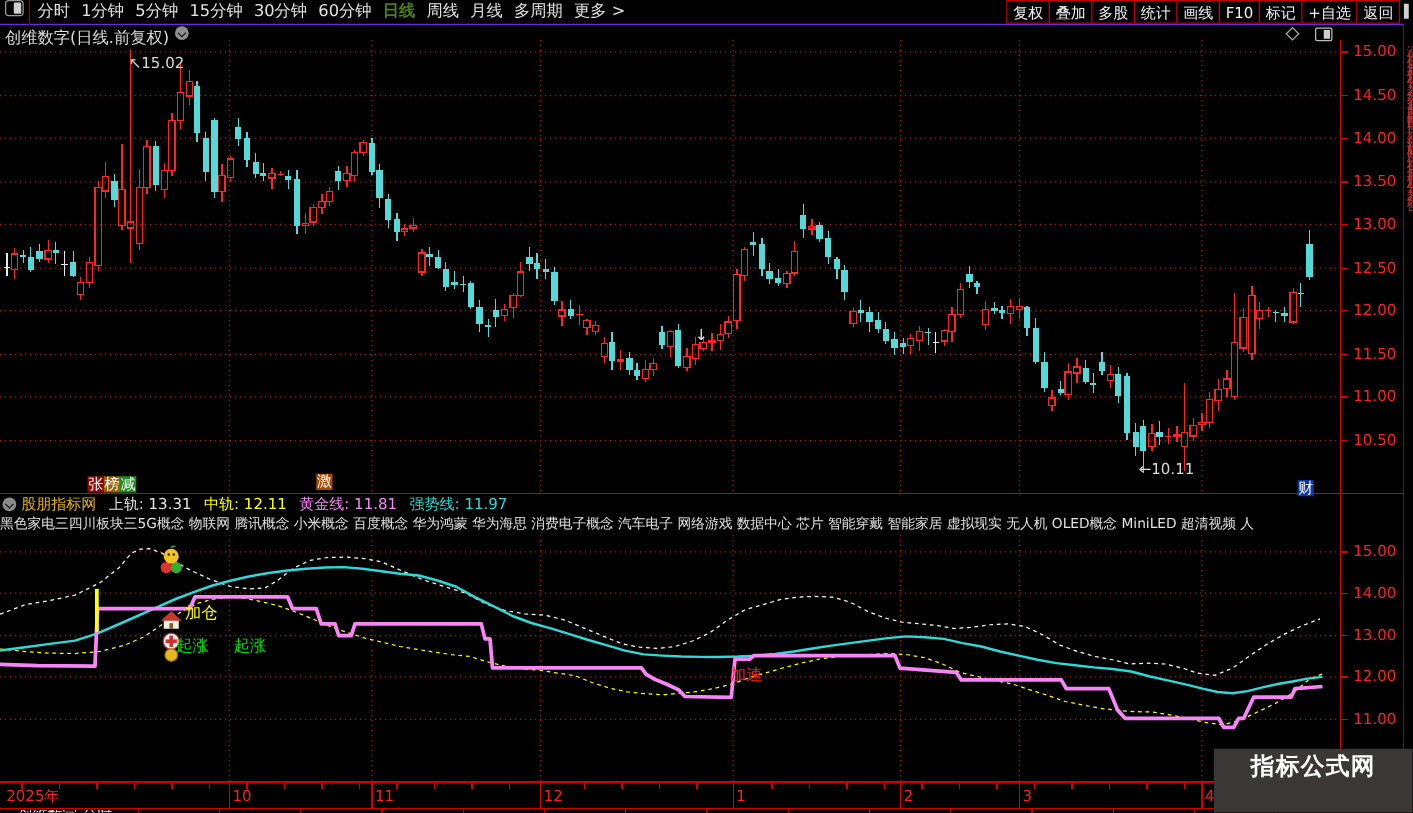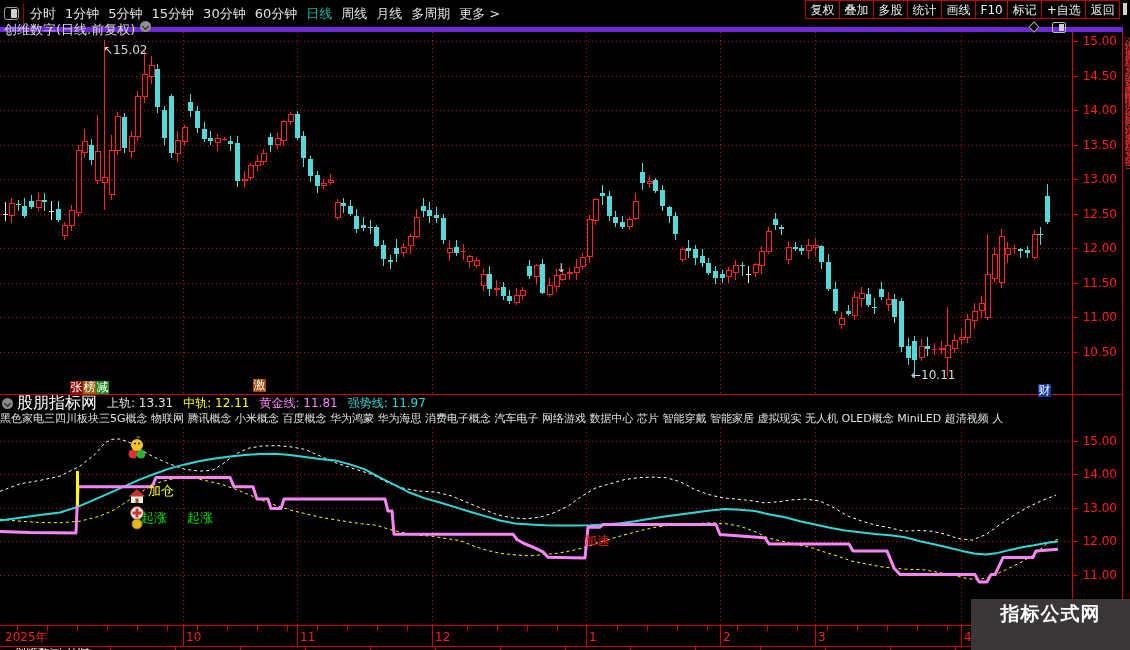--- a/index.html
+++ b/index.html
@@ -3,46 +3,46 @@
 <meta charset="utf-8">
 <style>
   * { margin:0; padding:0; box-sizing:border-box; }
   html,body { background:#000; }
   body { width:1130px; height:650px; position:relative; overflow:hidden;
          font-family:"DejaVu Sans", sans-serif; }
   #stage { position:absolute; left:0; top:0; width:1130px; height:650px; background:#000; }
   #chart-svg { position:absolute; left:0; top:0; z-index:1; }
   .row { position:absolute; left:0; width:1130px; background:#000; z-index:2; }
   
-  #topbar { top:0; height:32px; border-bottom:5px solid #6d28d9; display:flex; align-items:center; }
+  #topbar { top:0; height:20px; border-bottom:1px solid #6d28d9; display:flex; align-items:flex-start; }
   #winicon { width:15px; height:13px; border:1px solid #999; border-radius:3px; margin-left:4px;
              position:relative; }
   #winicon .half { position:absolute; right:1px; top:1px; bottom:1px; width:6px; background:#cfcfcf; border-radius:1px; }
   #topbar .vsep { width:1px; height:20px; background:#a00000; margin-left:4px; }
   #tabs { display:flex; margin-left:6px; }
   .tab { color:#e2e2e2; font-size:13px; line-height:19px; margin-right:9px; white-space:nowrap; }
-  .tab.active { color:#14b8a6; }
+  .tab.active { color:#4d7c0f;font-weight:bold; }
   #topbtns { position:absolute; left:806px; top:0px; display:flex; }
   .tbtn { border:1px solid #c00000; margin-left:-1px; color:#efefef; font-size:12px; line-height:16px;
           height:19px; padding:1px 4.5px 0 4.5px; white-space:nowrap; background:#000; }
   
   #titlebar { top:21px; height:14px; display:flex; background:transparent; }
   #title-text { color:#dcdcdc; font-size:13px; margin-left:4px; white-space:nowrap; }
   .circle-chevron { display:inline-block; width:11px; height:11px; border-radius:50%; background:#909090;
                     margin-left:5px; position:relative; }
   .circle-chevron:after { content:""; position:absolute; left:2.5px; top:3px; width:4px; height:4px;
                           border-right:1.6px solid #1a1a1a; border-bottom:1.6px solid #1a1a1a; transform:rotate(45deg); }
   #title-icons { position:absolute; left:1030px; top:22px; width:42px; height:12px; z-index:2; }
   #diamond { position:absolute; left:0; top:1px; width:8px; height:8px; border:1px solid #aaa; transform:rotate(45deg); background:#000; }
   #split-icon { position:absolute; left:22px; top:0; width:14px; height:11px; border:1px solid #bbb; border-radius:2px; }
   #split-icon:after { content:""; position:absolute; right:1px; top:1px; bottom:1px; width:5px; background:#cfcfcf; }
   
   #ind-header { top:396px; height:15px; display:flex; align-items:center; background:transparent; }
   #ind-header .circle-chevron { margin:0 4px 0 2px; background:#8a8a8a; }
-  #ind-source { color:#ffffff; font-size:16px; margin-right:10px; }
+  #ind-source { color:#eab308; font-size:12px; margin-right:10px; }
   .ind-item { font-size:12px; margin-right:10px; white-space:nowrap; }
   
   #tags { top:411px; height:16px; color:#e0e0e0; font-size:11px; line-height:16px; white-space:nowrap;
           overflow:hidden; width:1072px; background:transparent; }
   
   .badge { position:absolute; z-index:2; font-size:12px; line-height:13px; color:#fff; padding:0 0.5px; white-space:nowrap; }
   .flt { position:absolute; z-index:2; font-size:13px; line-height:14px; white-space:nowrap; }
   .ann { position:absolute; z-index:2; font-size:12px; line-height:12px; color:#d8d8d8; white-space:nowrap; }
   
   #watermark { position:absolute; left:971px; top:599px; width:159px; height:51px; background:#3b3737;

